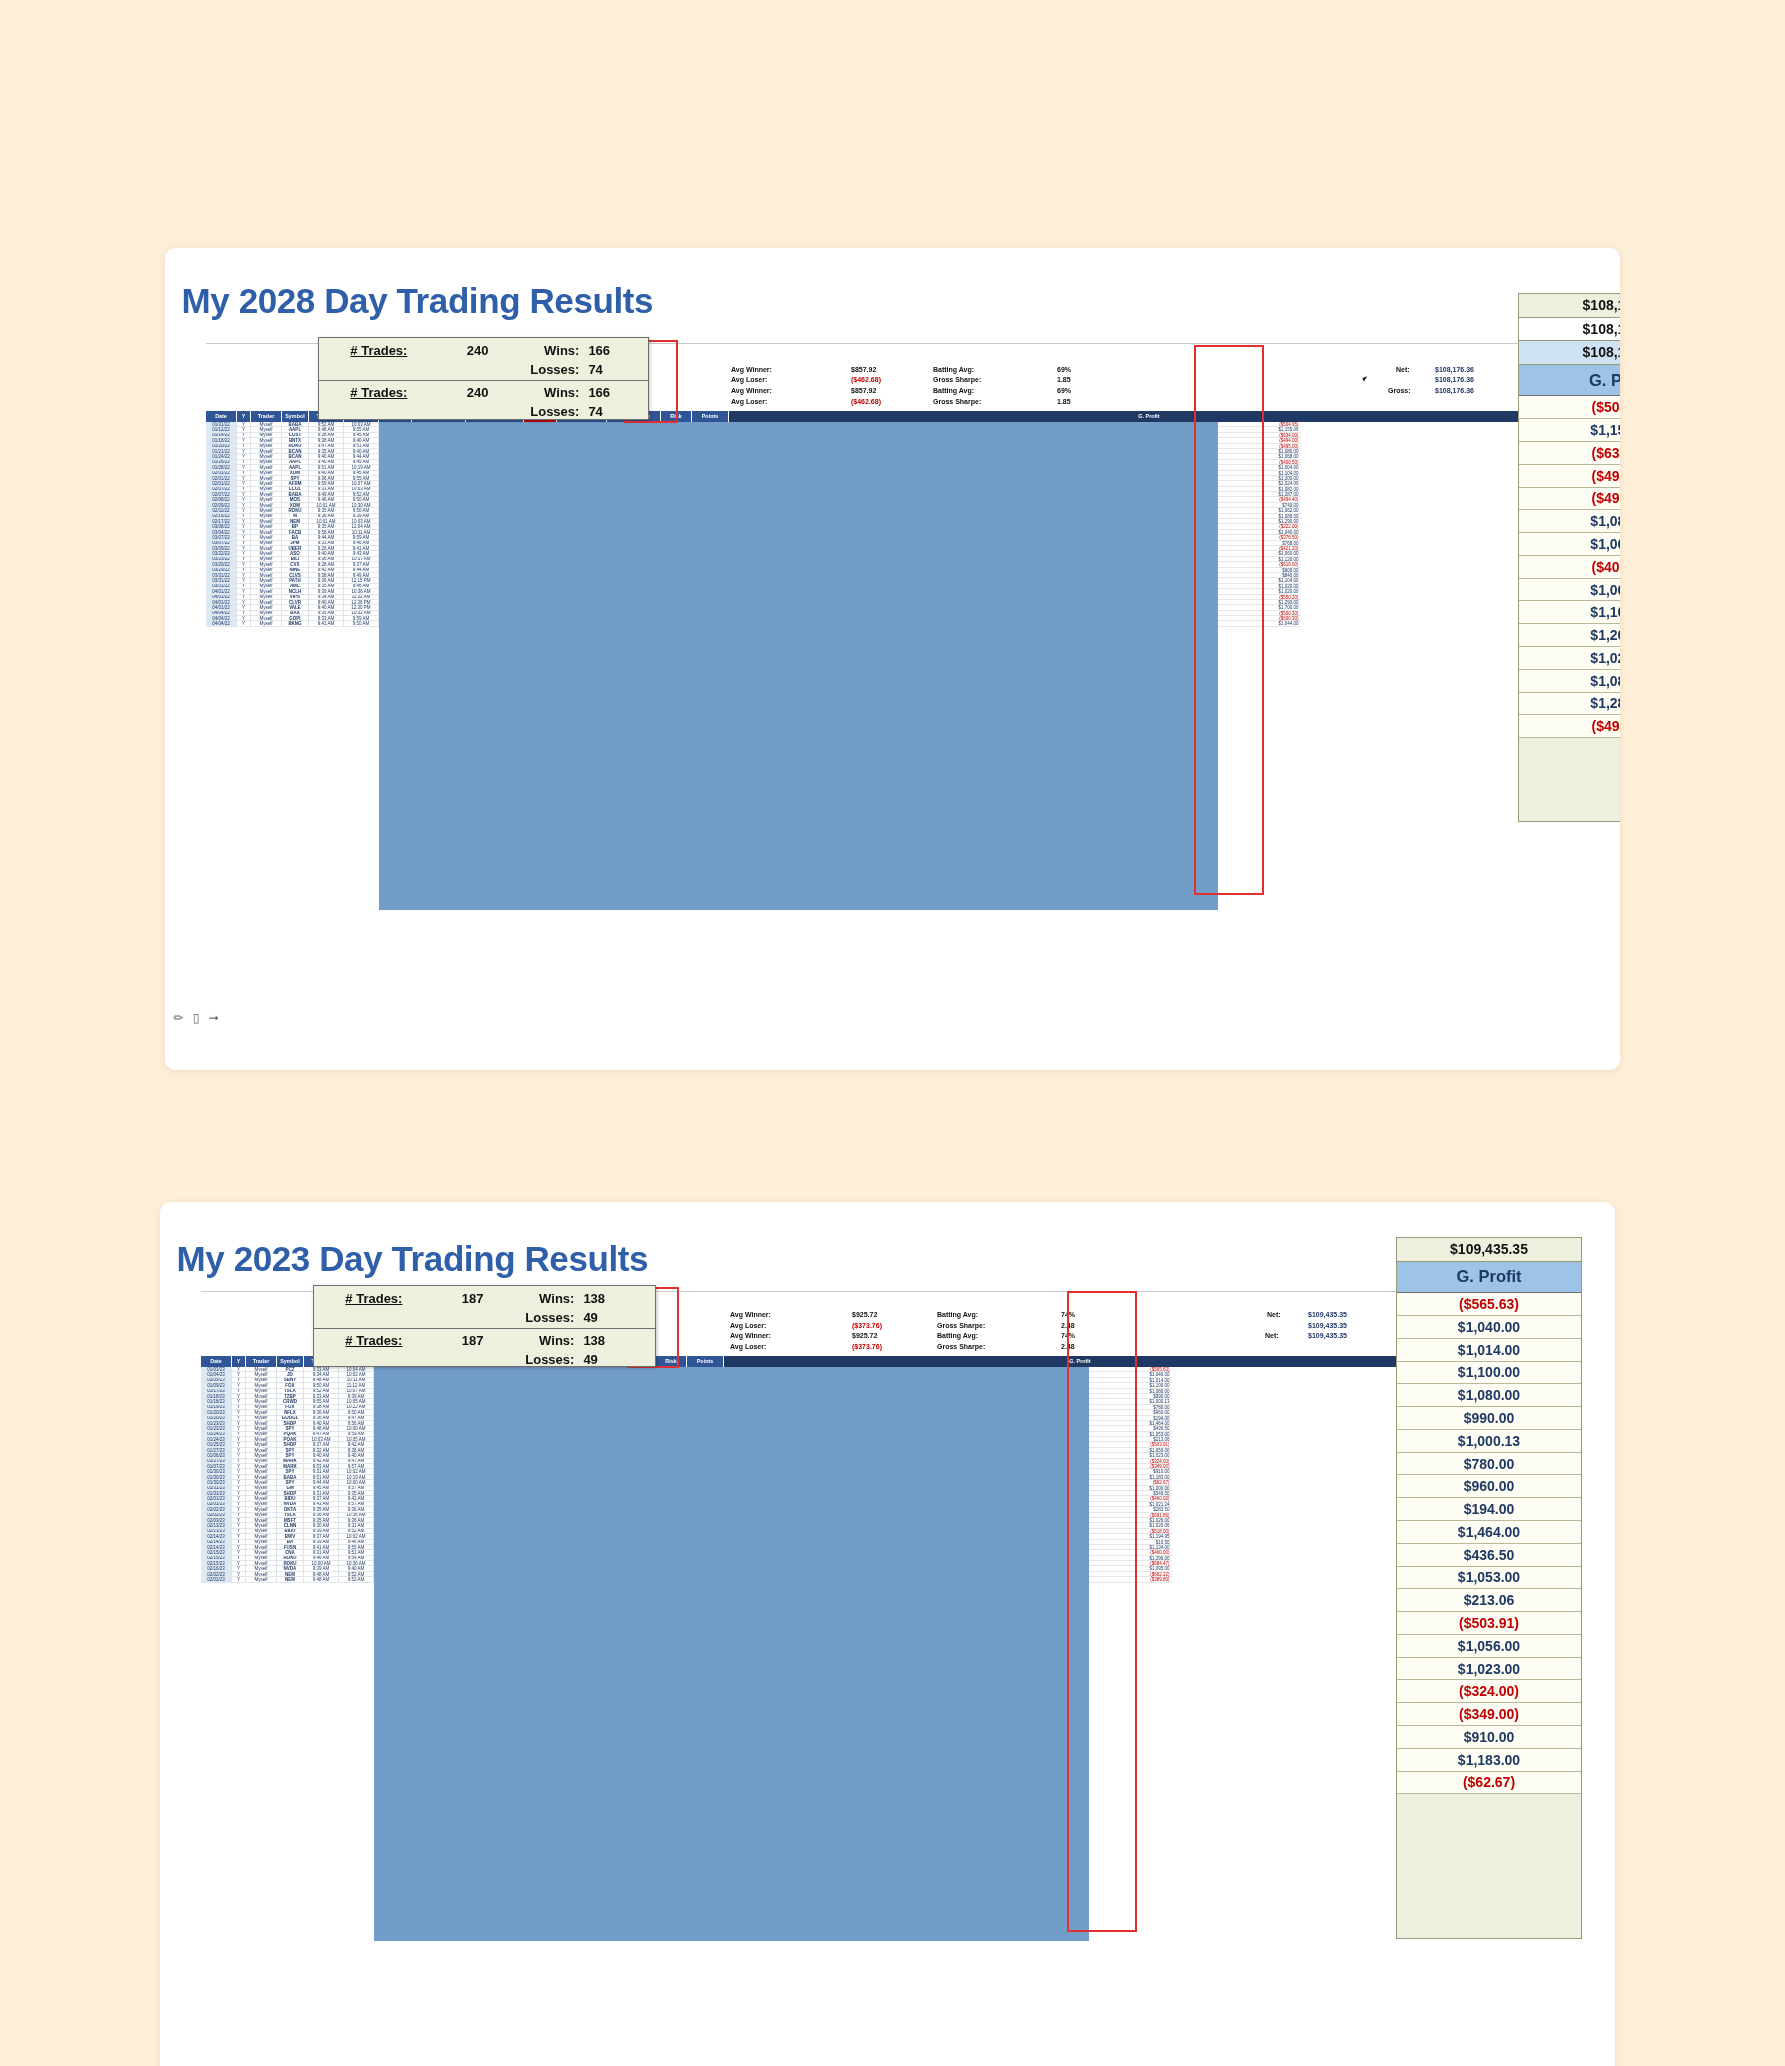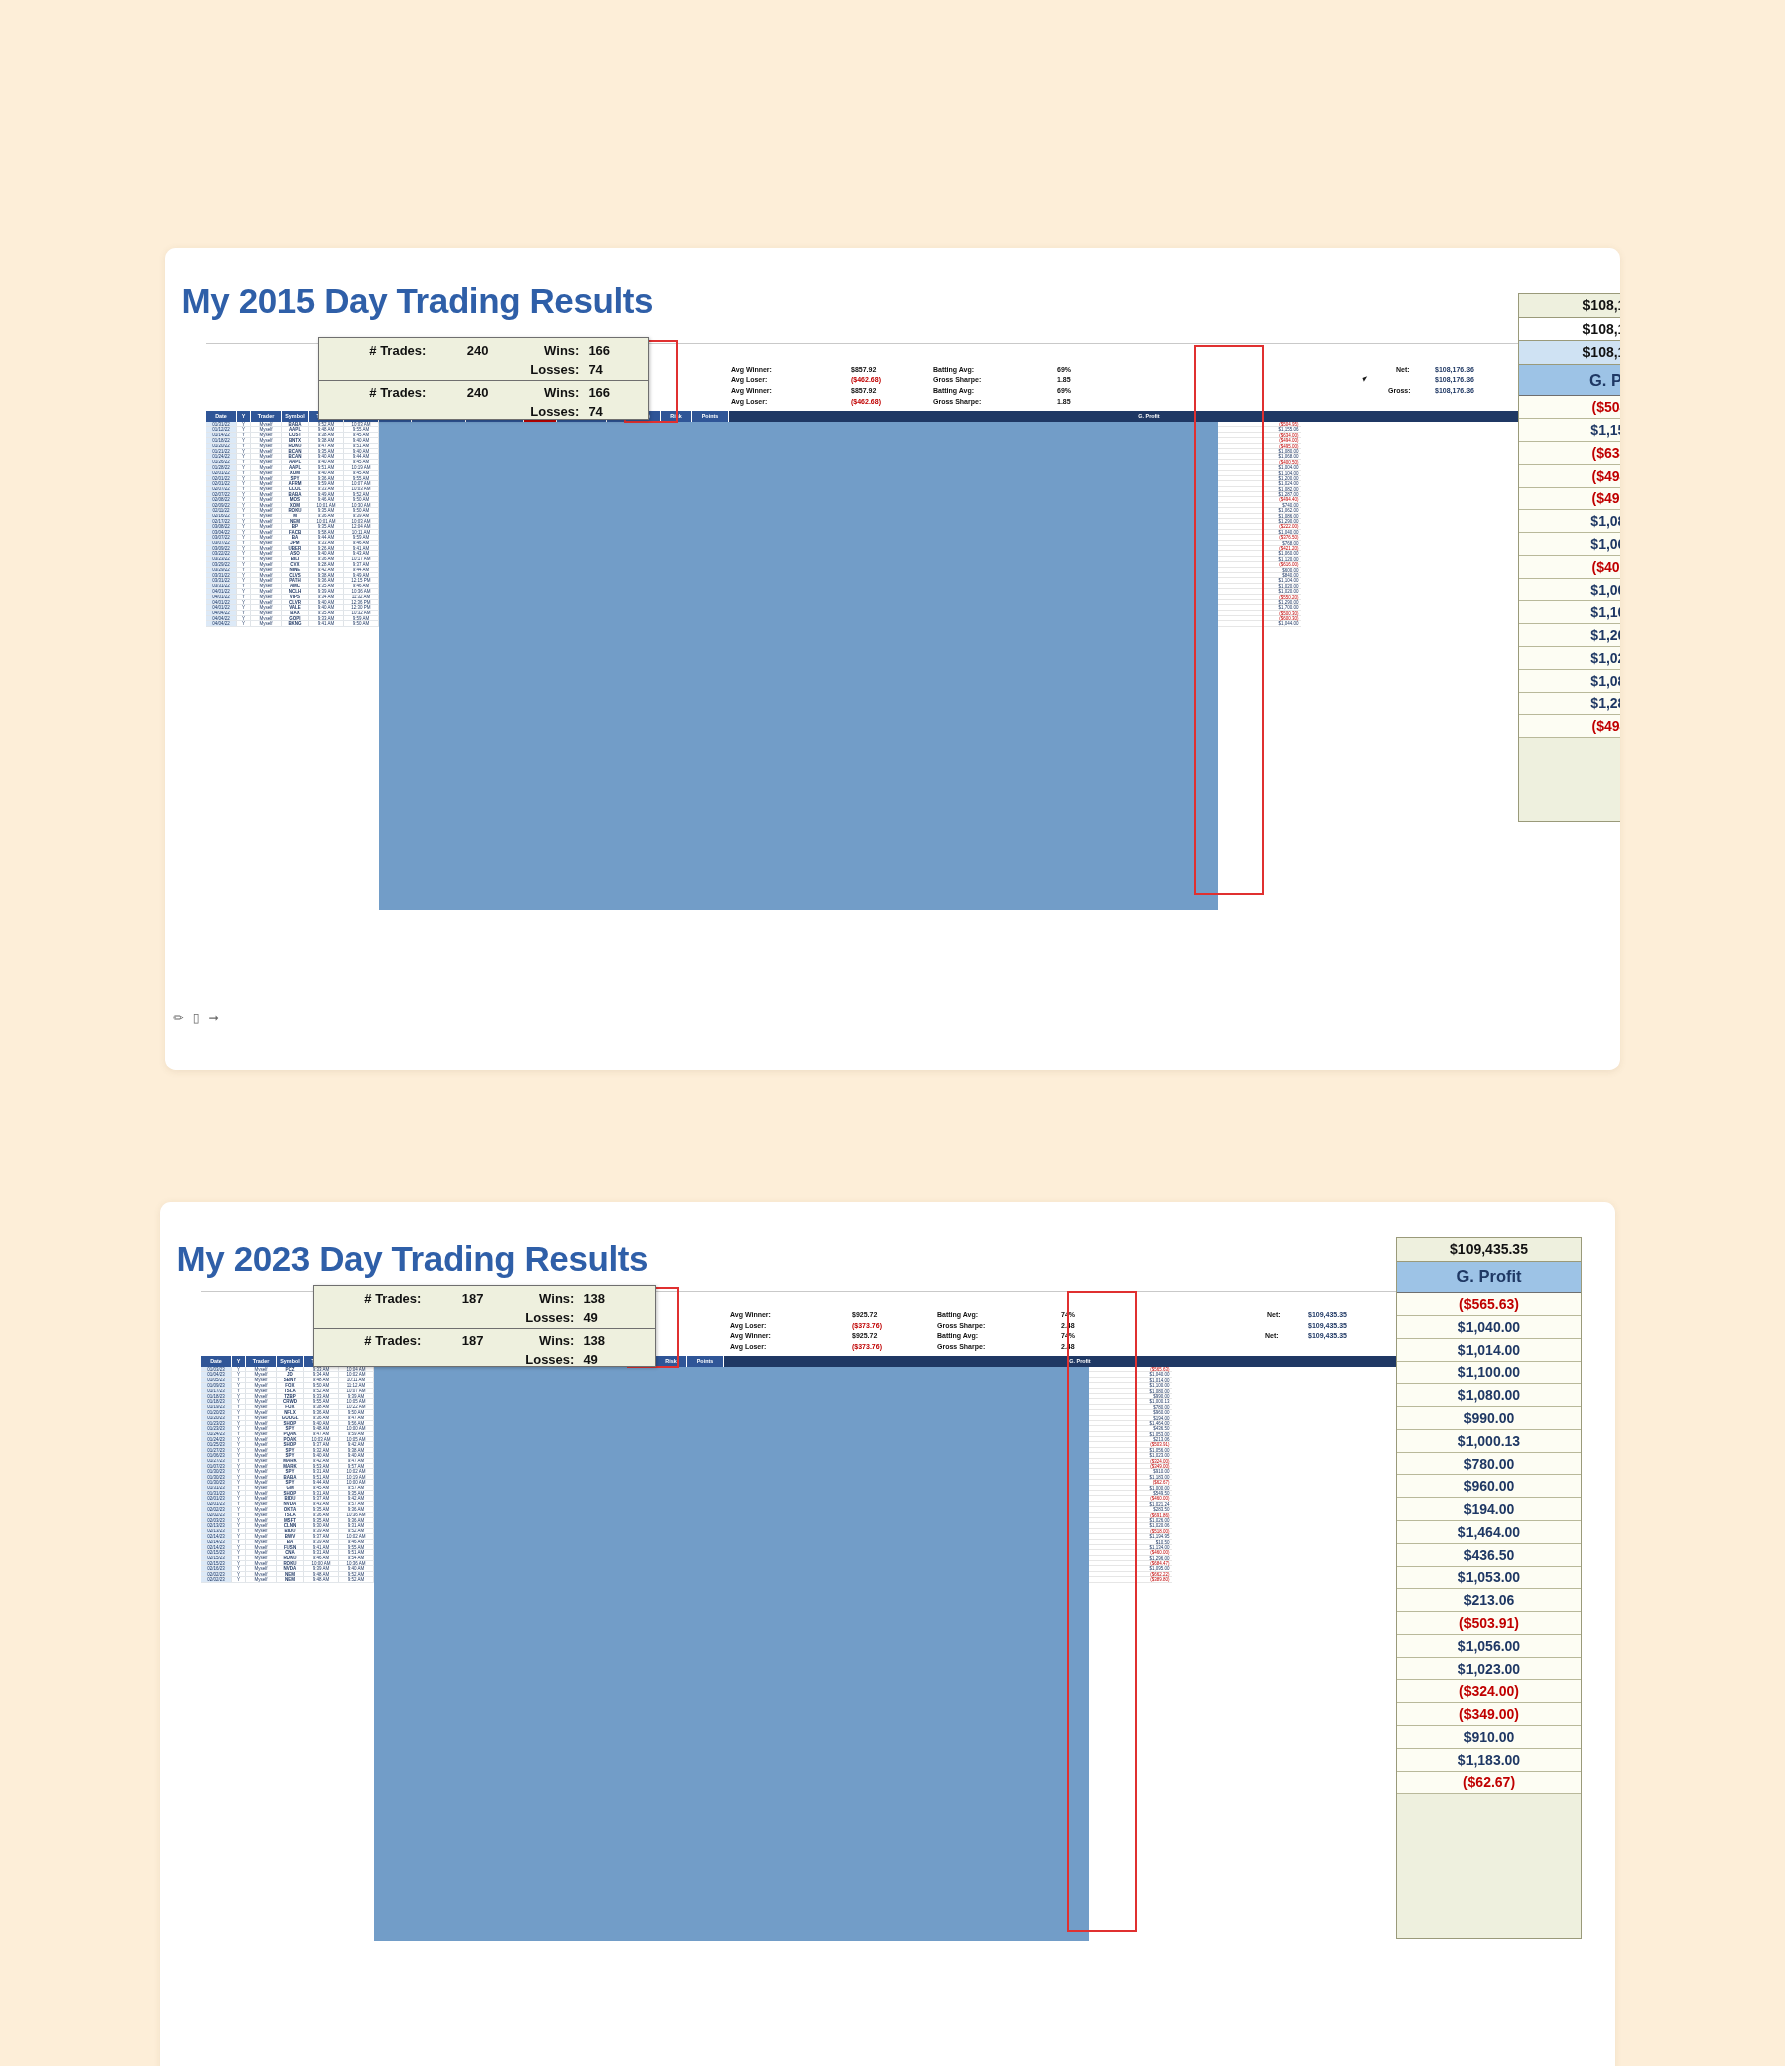--- a/index.html
+++ b/index.html
@@ -78,21 +78,21 @@
   }
   .summary-row {
     display: flex;
     align-items: center;
     height: 19px;
     font-size: 13px;
     font-weight: bold;
     color: #111;
     white-space: nowrap;
   }
-  .summary-row .lbl1 { width: 95px; text-align: right; padding-left: 12.4px; }
+  .summary-row .lbl1 { width: 95px; text-align: center; padding-left: 12.4px; text-decoration: underline; }
   .summary-row .val1 { width: 62px; text-align: right; }
   .summary-row .lbl2 { width: 91px; text-align: right; padding-right: 9px; }
   .summary-row .val2 { width: 54px; }
   .summary-div { height: 1.2px; background: #6f6f6f; margin: 1.7px 0; }
 
   
   .sheet {
     position: absolute;
     background: #ffffff;
     overflow: hidden;
@@ -258,21 +258,21 @@
     transform: rotate(-20deg);
   }
 </style>
 </head>
 <body>
 
 <div class="page">
 
 
   <div class="card" id="card-2022">
-    <div class="card-title" id="title-2022">My 2015 Day Trading Results</div>
+    <div class="card-title" id="title-2022">My 2028 Day Trading Results</div>
 
     <div class="sheet" style="left:41px; top:95px; width:1405px; height:645px;">
 
       <div class="sheet-stats">
         <div class="stat-line" style="left:525px; top:21.5px;">Avg Winner:</div>
         <div class="stat-line" style="left:645px; top:21.5px;">$857.92</div>
         <div class="stat-line" style="left:727px; top:21.5px;">Batting Avg:</div>
         <div class="stat-line" style="left:851px; top:21.5px;">69%</div>
         <div class="stat-line" style="left:1190px; top:21.5px;">Net:</div>
         <div class="stat-line stat-blue" style="left:1229px; top:21.5px;">$108,176.36</div>

